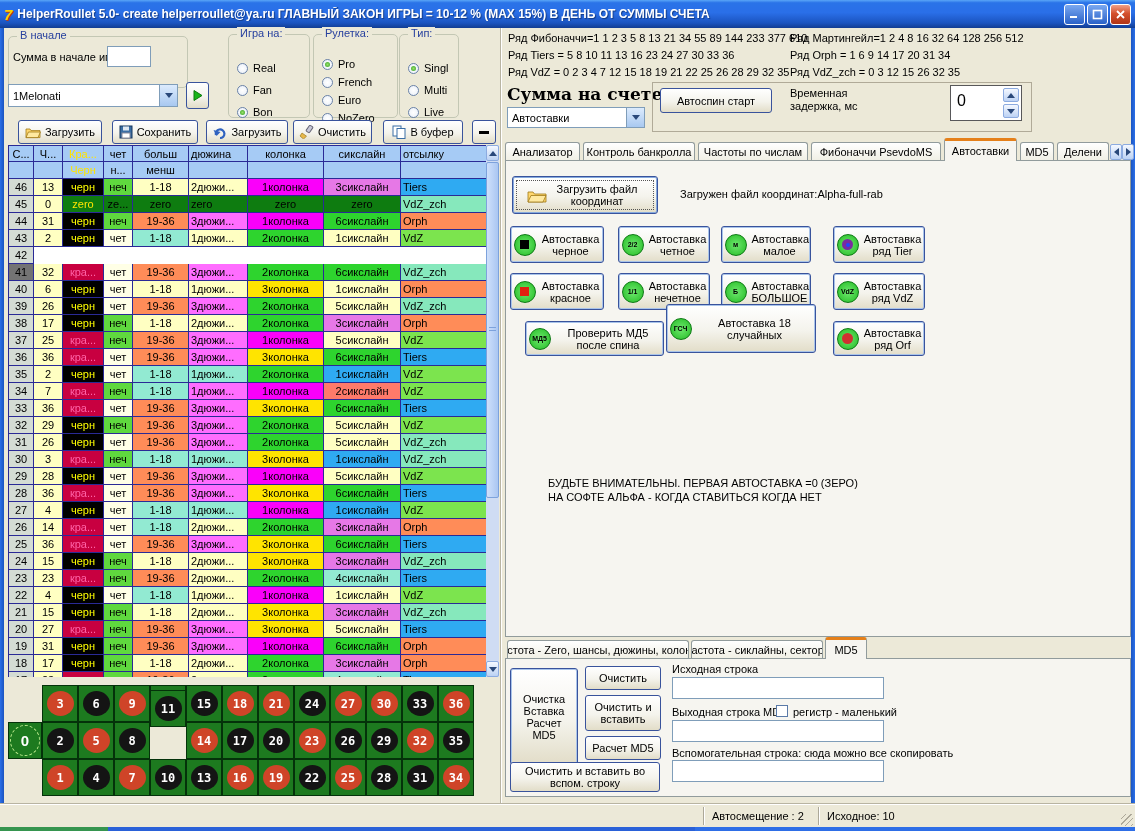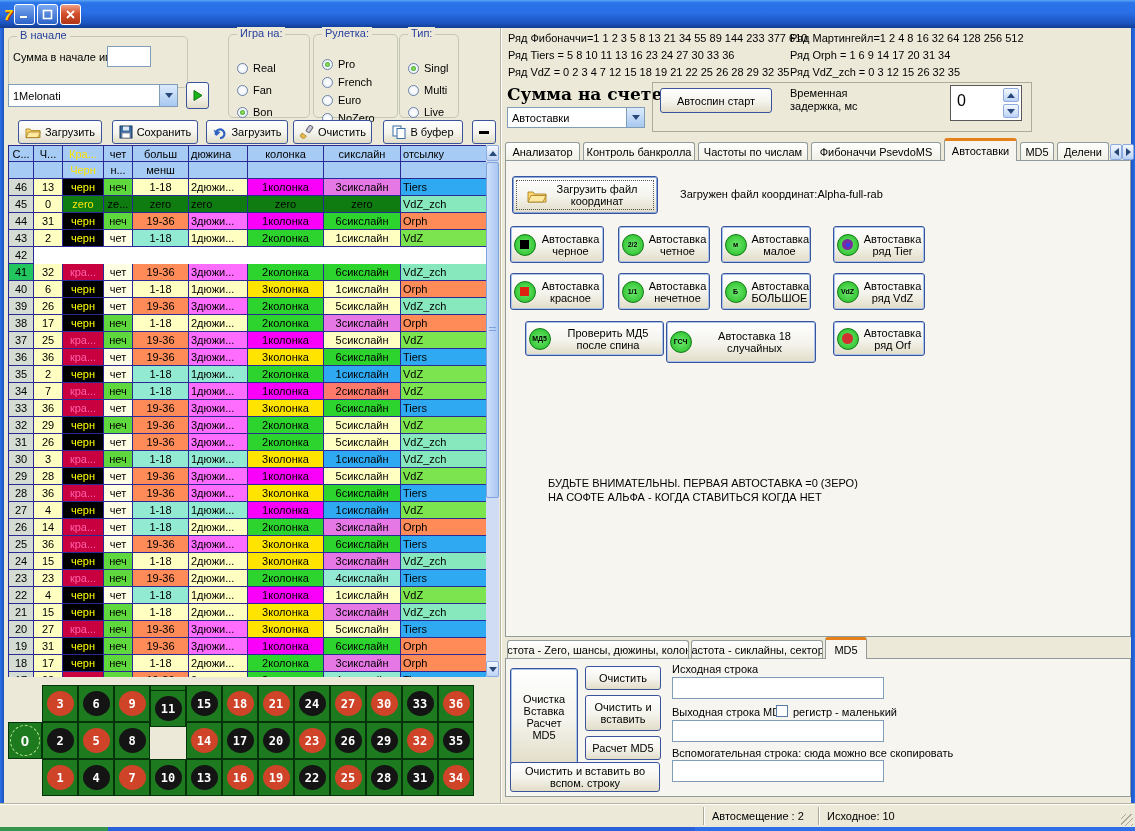--- a/index.html
+++ b/index.html
@@ -112,20 +112,21 @@
   .stext{position:absolute;top:6px;white-space:nowrap;}
   .sizegrip{position:absolute;right:2px;bottom:2px;width:12px;height:12px;
     background:repeating-linear-gradient(135deg,transparent 0 3px,#aca899 3px 4px);}
   #vdivider{position:absolute;left:500px;top:28px;width:1px;height:775px;background:#b8b4a2;box-shadow:1px 0 0 #fff;}
 </style>
 </head>
 <body>
 
 <div id="titlebar">
   <span class="app7">7</span>
+  <span id="title-text">HelperRoullet 5.0- create helperroullet@ya.ru ГЛАВНЫЙ ЗАКОН ИГРЫ = 10-12 % (MAX 15%) В ДЕНЬ ОТ СУММЫ СЧЕТА</span>
   <div class="winbtn">
     <svg width="11" height="11">
         <rect x="1" y="7" width="7" height="2" fill="#fff"></rect>
       </svg>
   </div>
   <div class="winbtn">
     <svg width="11" height="11">
         <rect x="1.5" y="1.5" width="8" height="8" fill="none" stroke="#fff" stroke-width="1.6"></rect>
       </svg>
   </div>
@@ -338,21 +339,21 @@
       <div class="tcell" style="width: 29px; height: 17px; background: rgb(255, 255, 194);">27</div>
       <div class="tcell" style="width: 41px; height: 17px; background: rgb(200, 0, 64); color: rgb(255, 99, 168);">кра...</div>
       <div class="tcell" style="width: 29px; height: 17px; background: rgb(95, 216, 62);">неч</div>
       <div class="tcell" style="width: 56px; height: 17px; background: rgb(255, 140, 88);">19-36</div>
       <div class="tcell left" style="width: 59px; height: 17px; background: rgb(255, 109, 255);">3дюжи...</div>
       <div class="tcell" style="width: 76px; height: 17px; background: rgb(255, 228, 0);">3колонка</div>
       <div class="tcell" style="width: 77px; height: 17px; background: rgb(255, 255, 194);">5сикслайн</div>
       <div class="tcell left" style="width: 86px; height: 17px; background: rgb(47, 170, 242);">Tiers</div>
     </div>
     <div class="trow" style="height: 17px;">
-      <div class="tcell" style="width: 25px; height: 17px; background: #22c55e;">41</div>
+      <div class="tcell" style="width: 25px; height: 17px; background: #737373;">41</div>
       <div class="tcell" style="width: 29px; height: 17px; background: rgb(255, 255, 194);">32</div>
       <div class="tcell" style="width: 41px; height: 17px; background: rgb(200, 0, 64); color: rgb(255, 99, 168);">кра...</div>
       <div class="tcell" style="width: 29px; height: 17px; background: rgb(255, 255, 230);">чет</div>
       <div class="tcell" style="width: 56px; height: 17px; background: rgb(255, 140, 88);">19-36</div>
       <div class="tcell left" style="width: 59px; height: 17px; background: rgb(255, 109, 255);">3дюжи...</div>
       <div class="tcell" style="width: 76px; height: 17px; background: rgb(46, 212, 46);">2колонка</div>
       <div class="tcell" style="width: 77px; height: 17px; background: rgb(46, 212, 46);">6сикслайн</div>
       <div class="tcell left" style="width: 86px; height: 17px; background: rgb(134, 232, 188);">VdZ_zch</div>
     </div>
     <div class="trow" style="height: 17px;">
@@ -841,21 +842,21 @@
       <span style="width: 56px;">Автоставка БОЛЬШОЕ</span>
     </div>
     <div class="abtn" style="left: 833px; top: 273px; width: 92px; height: 37px;">
       <span class="cico">VdZ</span>
       <span style="width: 58px;">Автоставка ряд VdZ</span>
     </div>
     <div class="abtn" style="left: 525px; top: 321px; width: 139px; height: 35px;">
       <span class="cico">МД5</span>
       <span style="width: 105px;">Проверить МД5 после спина</span>
     </div>
-    <div class="abtn" style="left: 666px; top: 321px; width: 150px; height: 42px;">
+    <div class="abtn" style="left: 666px; top: 304px; width: 150px; height: 49px;">
       <span class="cico">ГСЧ</span>
       <span style="width: 116px;">Автоставка 18 случайных</span>
     </div>
     <div class="abtn" style="left: 833px; top: 321px; width: 92px; height: 35px;">
       <span class="cico">
         <span class="dot" style="background:#d03030"></span>
       </span>
       <span style="width: 58px;">Автоставка ряд Orf</span>
     </div>
   </div>

